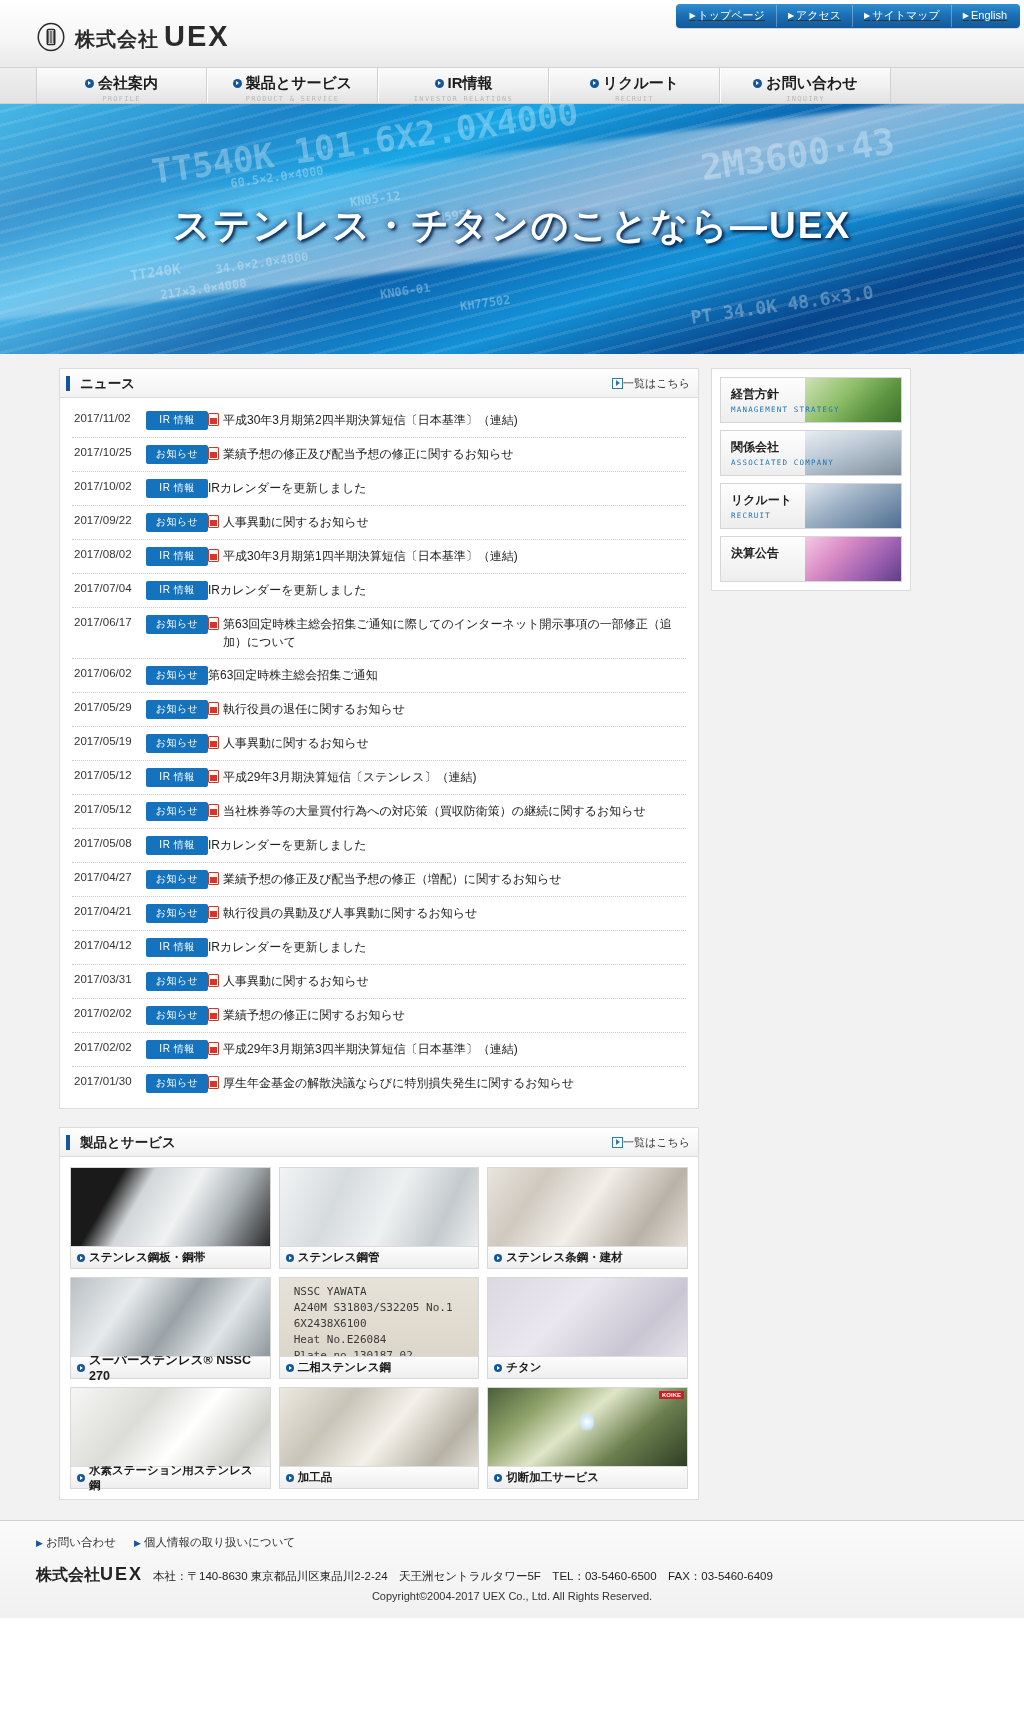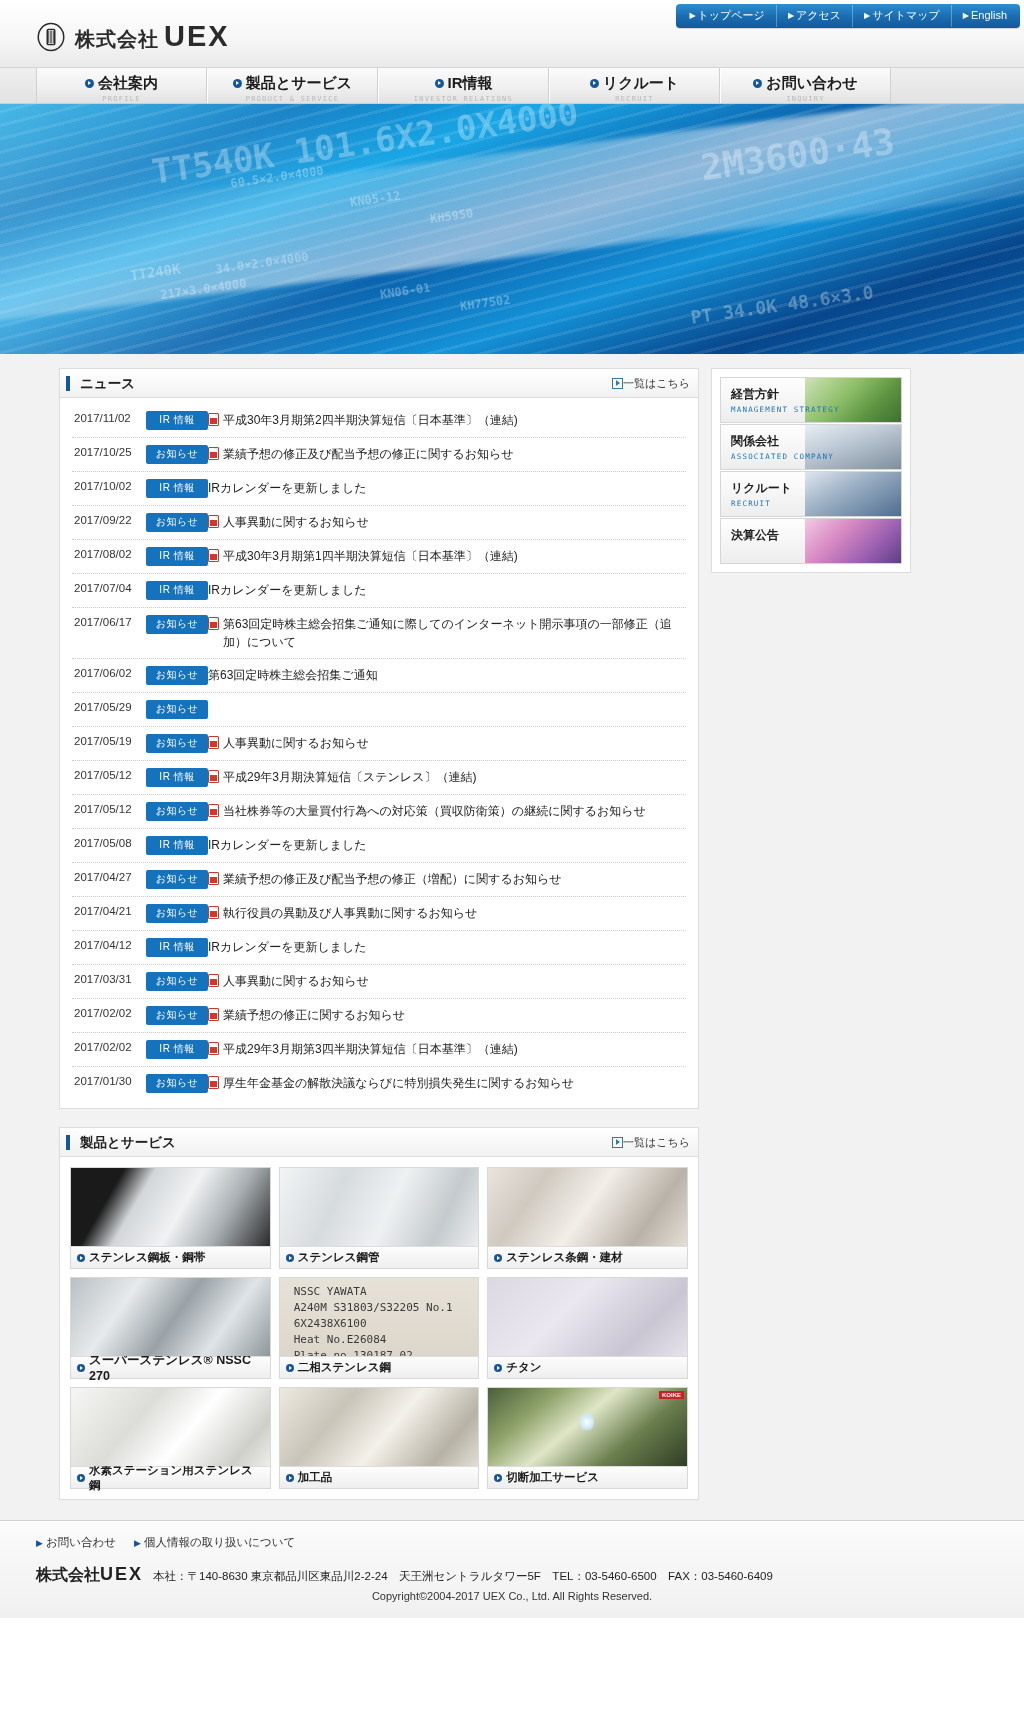--- a/index.html
+++ b/index.html
@@ -22,20 +22,21 @@
   .utilnav {
     position: absolute;
     top: 4px; right: 4px;
     display: flex;
     background: linear-gradient(to bottom, #2f8fd0 0%, #1b6fb4 48%, #13599a 100%);
     border-radius: 4px;
     padding: 12px 2px;
     height: 21px;
     align-items: center;
     box-shadow: 0 1px 1px rgba(0,0,0,.15);
+    text-decoration: underline;
   }
   .utilnav a {
     color: #fff;
     font-size: 11px;
     text-decoration: none;
     padding: 0 11px;
     line-height: 21px;
     white-space: nowrap;
     border-right: 1px solid rgba(255,255,255,.30);
     display: inline-block;
@@ -192,21 +193,21 @@
     background: #d7342a;
   }
   .pdf-icon::before {
     content: ""; position: absolute; right: 0; top: 0;
     border-left: 4px solid transparent; border-top: 4px solid #e8e8e8;
   }
 
   
   .side-panel { background: #fff; border: 1px solid #dcdcdc; padding: 8px; }
   .side-banner {
-    height: 46px; margin-bottom: 1px; position: relative; overflow: hidden;
+    height: 46px; margin-bottom: 7px; position: relative; overflow: hidden;
     border: 1px solid #d6d6d6;
     background: linear-gradient(to bottom, #fefefe 0%, #ededed 100%);
     cursor: pointer;
   }
   .side-banner:last-child { margin-bottom: 0; }
   .sb-art { position: absolute; right: 0; top: 0; width: 96px; height: 100%; }
   .sb-text { position: absolute; left: 10px; top: 8px; z-index: 2; }
   .sb-jp { font-size: 12px; font-weight: bold; color: #1f1f1f; }
   .sb-en {
     font-size: 7.5px; color: #1b74b8; letter-spacing: 1.2px; margin-top: 2px;
@@ -314,20 +315,21 @@
   <div class="hero-ghost" style="left:700px;top:30px;font-size:36px;">2M3600·43</div>
   <div class="hero-ghost" style="left:230px;top:66px;font-size:12px;">60.5×2.0×4000</div>
   <div class="hero-ghost" style="left:350px;top:88px;font-size:12px;">KN05-12</div>
   <div class="hero-ghost" style="left:430px;top:105px;font-size:12px;">KH5950</div>
   <div class="hero-ghost" style="left:130px;top:160px;font-size:14px;">TT240K</div>
   <div class="hero-ghost" style="left:215px;top:152px;font-size:12px;">34.0×2.0×4000</div>
   <div class="hero-ghost" style="left:160px;top:178px;font-size:12px;">217×3.0×4000</div>
   <div class="hero-ghost" style="left:380px;top:180px;font-size:12px;">KN06-01</div>
   <div class="hero-ghost" style="left:460px;top:192px;font-size:12px;">KH77502</div>
   <div class="hero-ghost" style="left:690px;top:190px;font-size:18px;">PT 34.0K  48.6×3.0</div>
+  <div class="hero-title">ステンレス・チタンのことなら―UEX</div>
 </div>
 
 <div class="page">
 
   <div class="main-col">
 
     <div class="sec-head">
       <div class="sec-title">ニュース</div>
       <a class="more-link" href="#">
         <span class="sq-arrow"></span>
@@ -392,20 +394,24 @@
         <div class="news-row">
           <div class="news-date">2017/06/02</div>
           <div class="tag">お知らせ</div>
           <div class="news-text">
             <span>第63回定時株主総会招集ご通知</span>
           </div>
         </div>
         <div class="news-row">
           <div class="news-date">2017/05/29</div>
           <div class="tag">お知らせ</div>
+          <div class="news-text">
+            <span class="pdf-icon"></span>
+            <span>執行役員の退任に関するお知らせ</span>
+          </div>
         </div>
         <div class="news-row">
           <div class="news-date">2017/05/19</div>
           <div class="tag">お知らせ</div>
           <div class="news-text">
             <span class="pdf-icon"></span>
             <span>人事異動に関するお知らせ</span>
           </div>
         </div>
         <div class="news-row">

